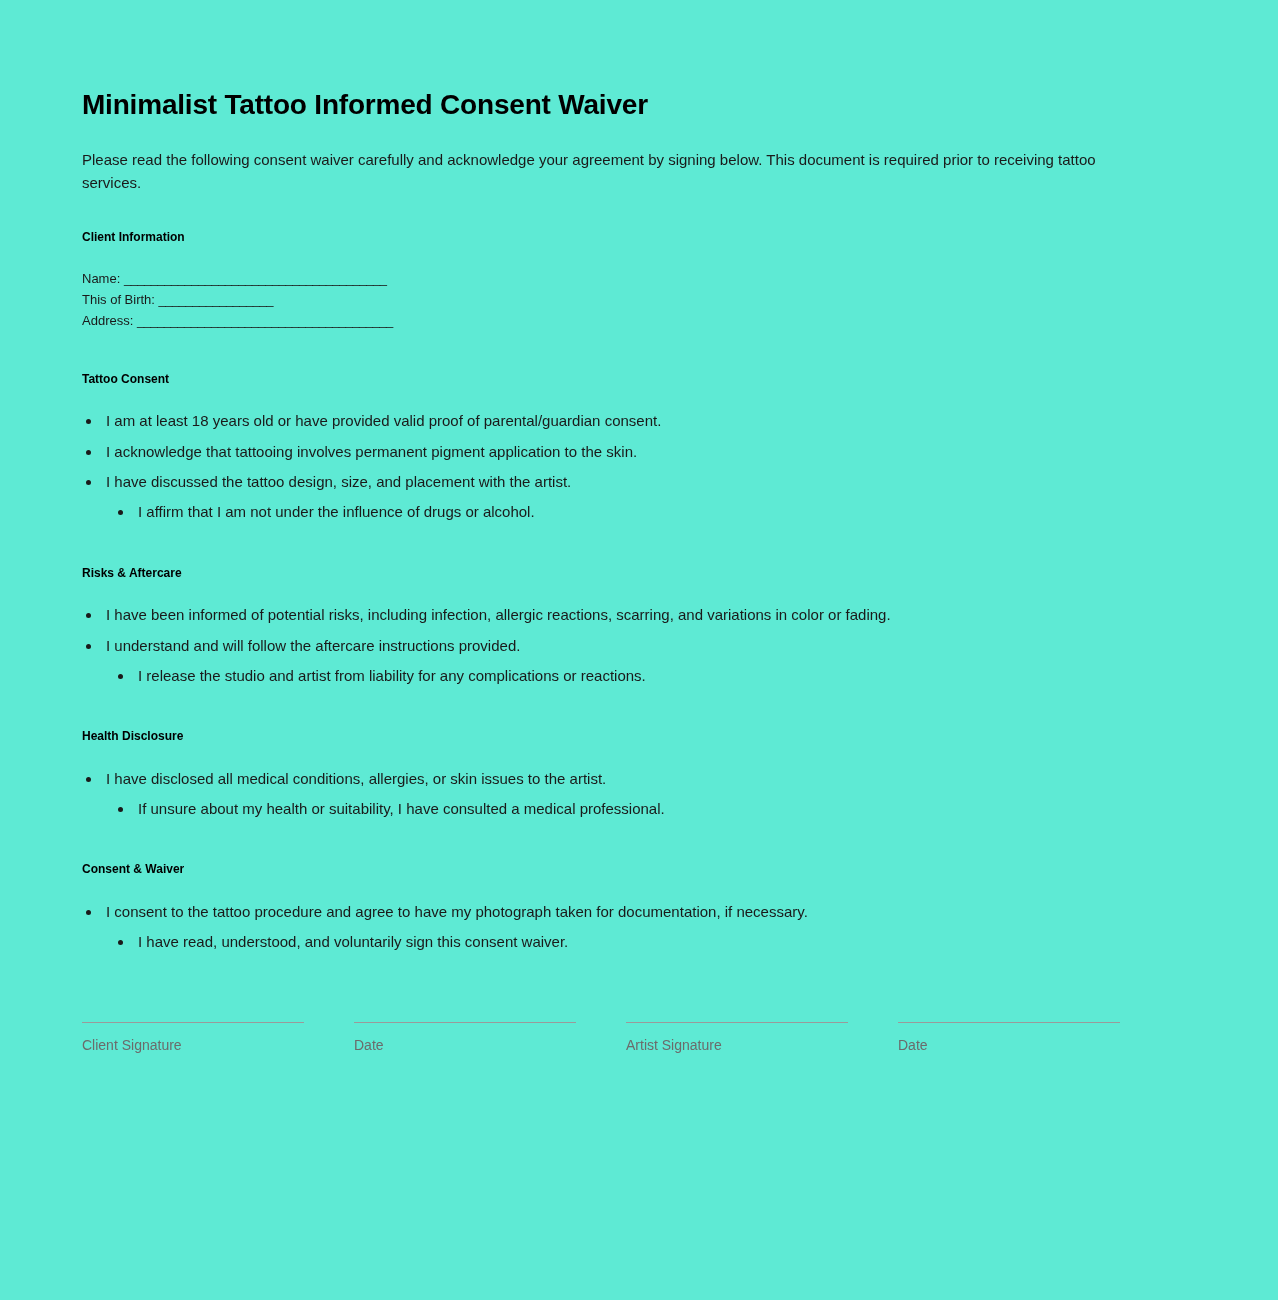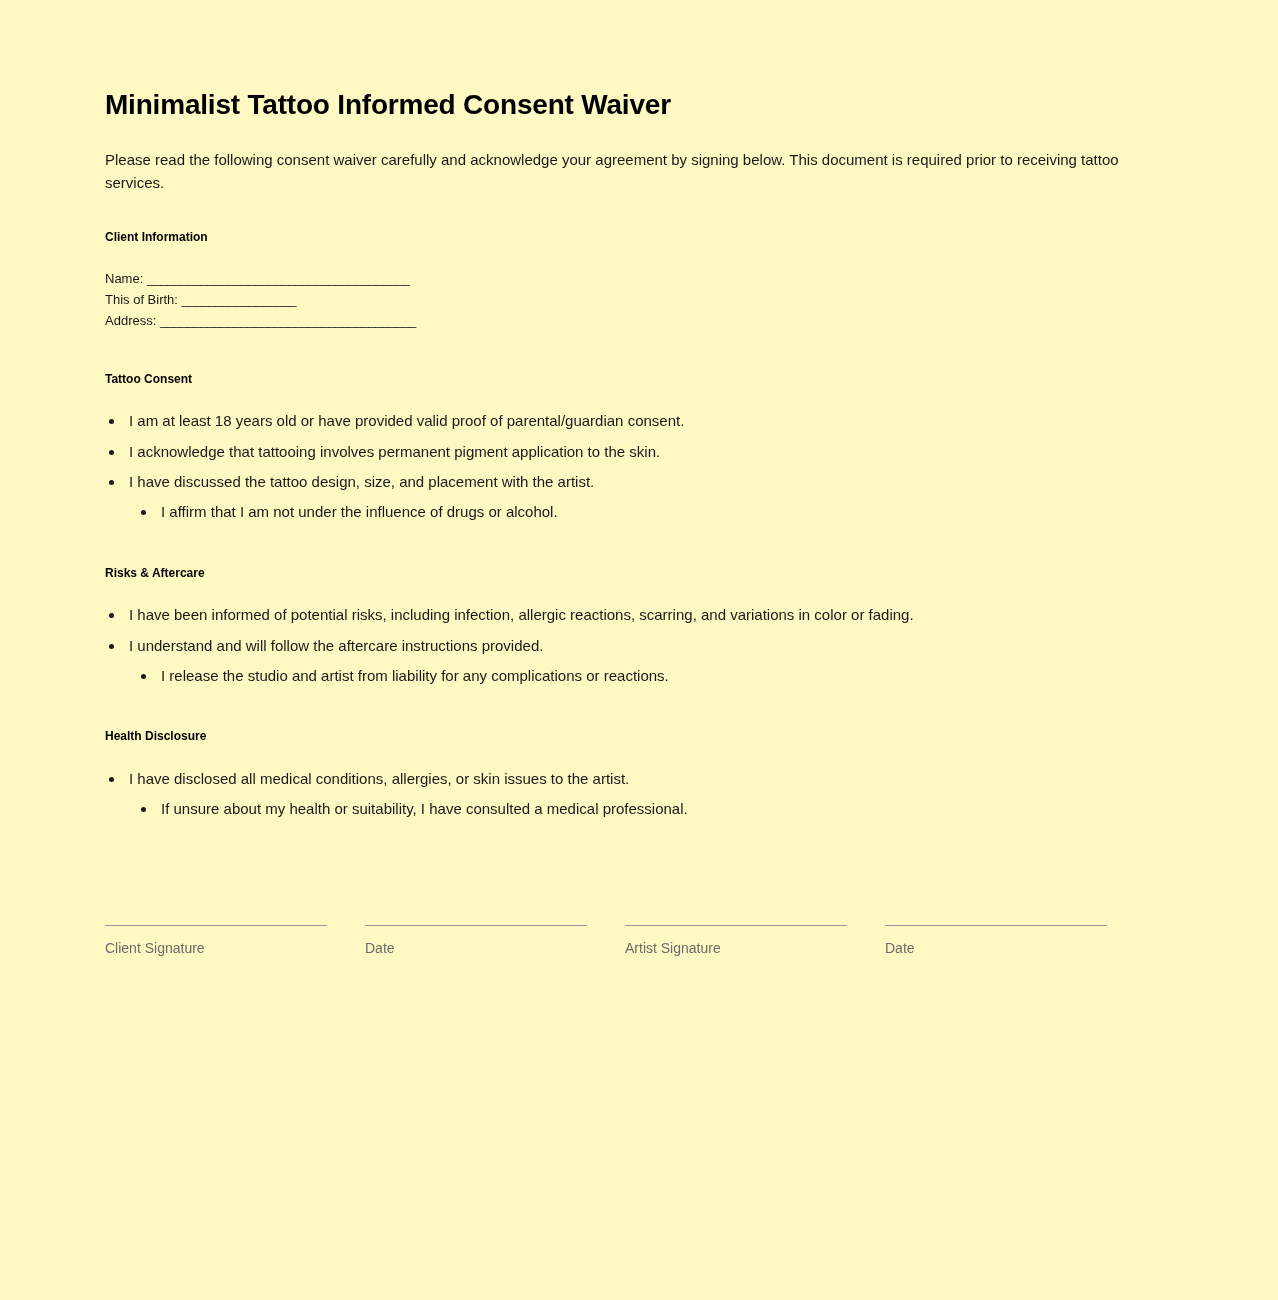--- a/index.html
+++ b/index.html
@@ -11,22 +11,22 @@
     width: 1278px;
     height: 1300px;
     font-family: "Liberation Sans", sans-serif;
     color: #1a1a1a;
     -webkit-font-smoothing: antialiased;
   }
   .page {
     box-sizing: border-box;
     width: 1278px;
     min-height: 1300px;
-    padding: 88px 133px 0 105px;
-    background: #fef9c3;
+    padding: 88px 133px 0 82px;
+    background: #5eead4;
   }
   .doc-title {
     font-size: 28px;
     font-weight: bold;
     line-height: 1.2;
     margin: 0 0 26px 0;
     letter-spacing: -0.2px;
     color: #000000;
   }
   .intro {
@@ -72,21 +72,21 @@
     padding-left: 4px;
     color: #1a1a1a;
   }
   ul.bullets li:last-child {
     margin-bottom: 0;
     margin-left: 32px;
   }
   .sig-block {
     display: flex;
     margin-top: 68px;
-    gap: 38px;
+    gap: 50px;
   }
   .sig-col {
     width: 222px;
     flex: 0 0 222px;
   }
   .sig-line {
     border-top: 1px solid #9a9a9a;
     height: 0;
     width: 100%;
   }
@@ -154,20 +154,27 @@
   <div class="section">
     <h2 class="section-heading">Health Disclosure</h2>
     <ul class="bullets">
       <li>I have disclosed all medical conditions, allergies, or skin issues to the artist.</li>
       <li>If unsure about my health or suitability, I have consulted a medical professional.</li>
     </ul>
   </div>
 
   <div class="section-gap"></div>
 
+  <div class="section spacer-consent">
+    <h2 class="section-heading">Consent &amp; Waiver</h2>
+    <ul class="bullets">
+      <li>I consent to the tattoo procedure and agree to have my photograph taken for documentation, if necessary.</li>
+      <li>I have read, understood, and voluntarily sign this consent waiver.</li>
+    </ul>
+  </div>
 
   <div class="sig-block">
     <div class="sig-col">
       <div class="sig-line"></div>
       <div class="sig-label">Client Signature</div>
     </div>
     <div class="sig-col">
       <div class="sig-line"></div>
       <div class="sig-label">Date</div>
     </div>

